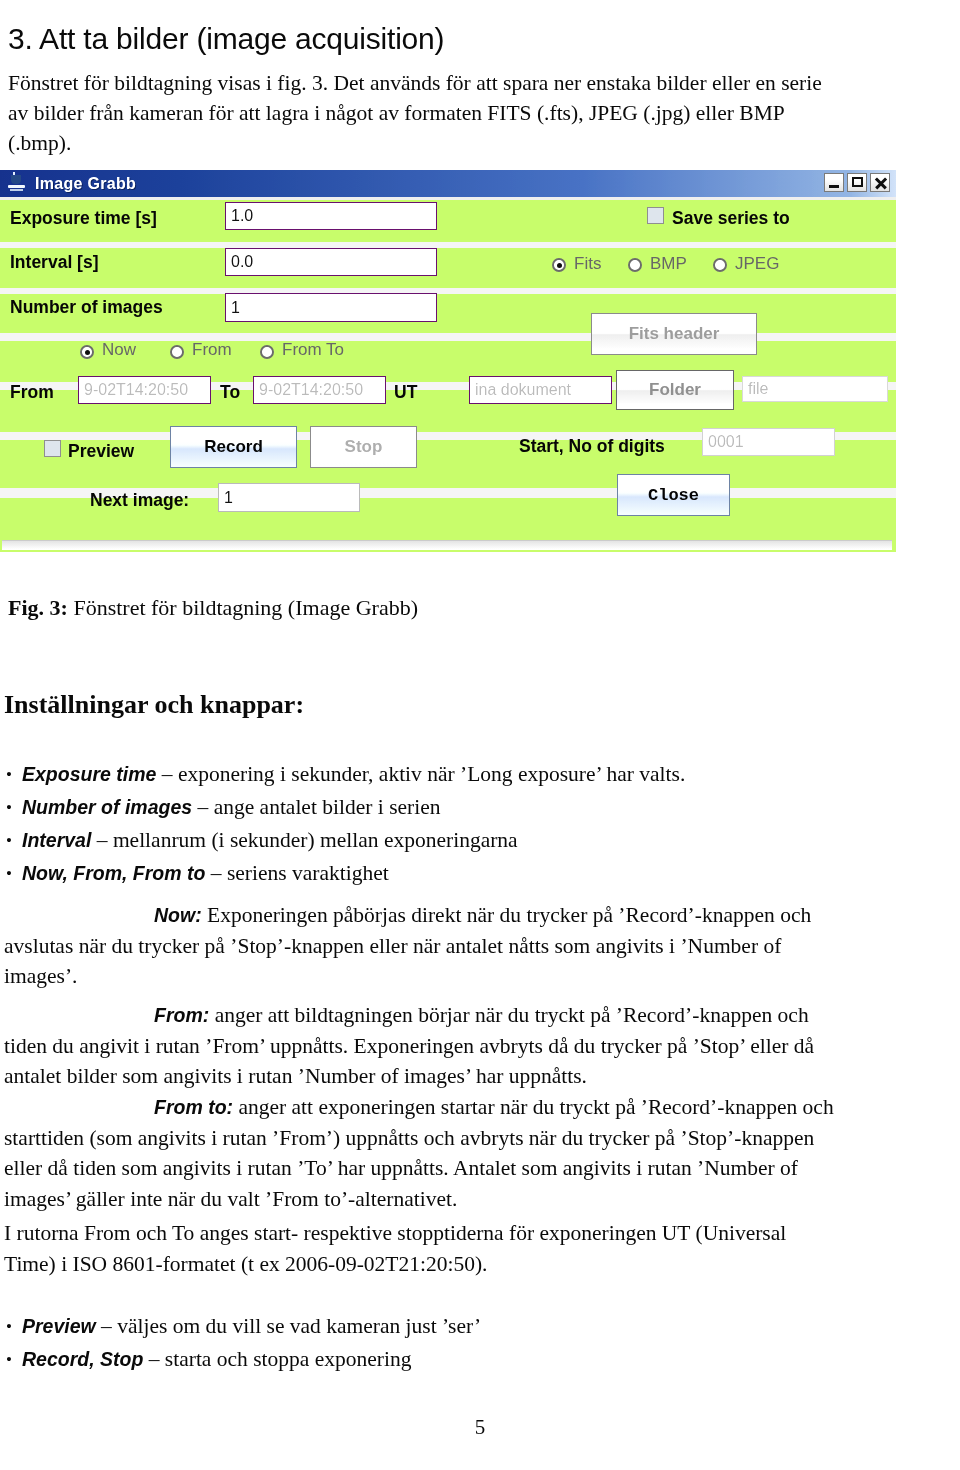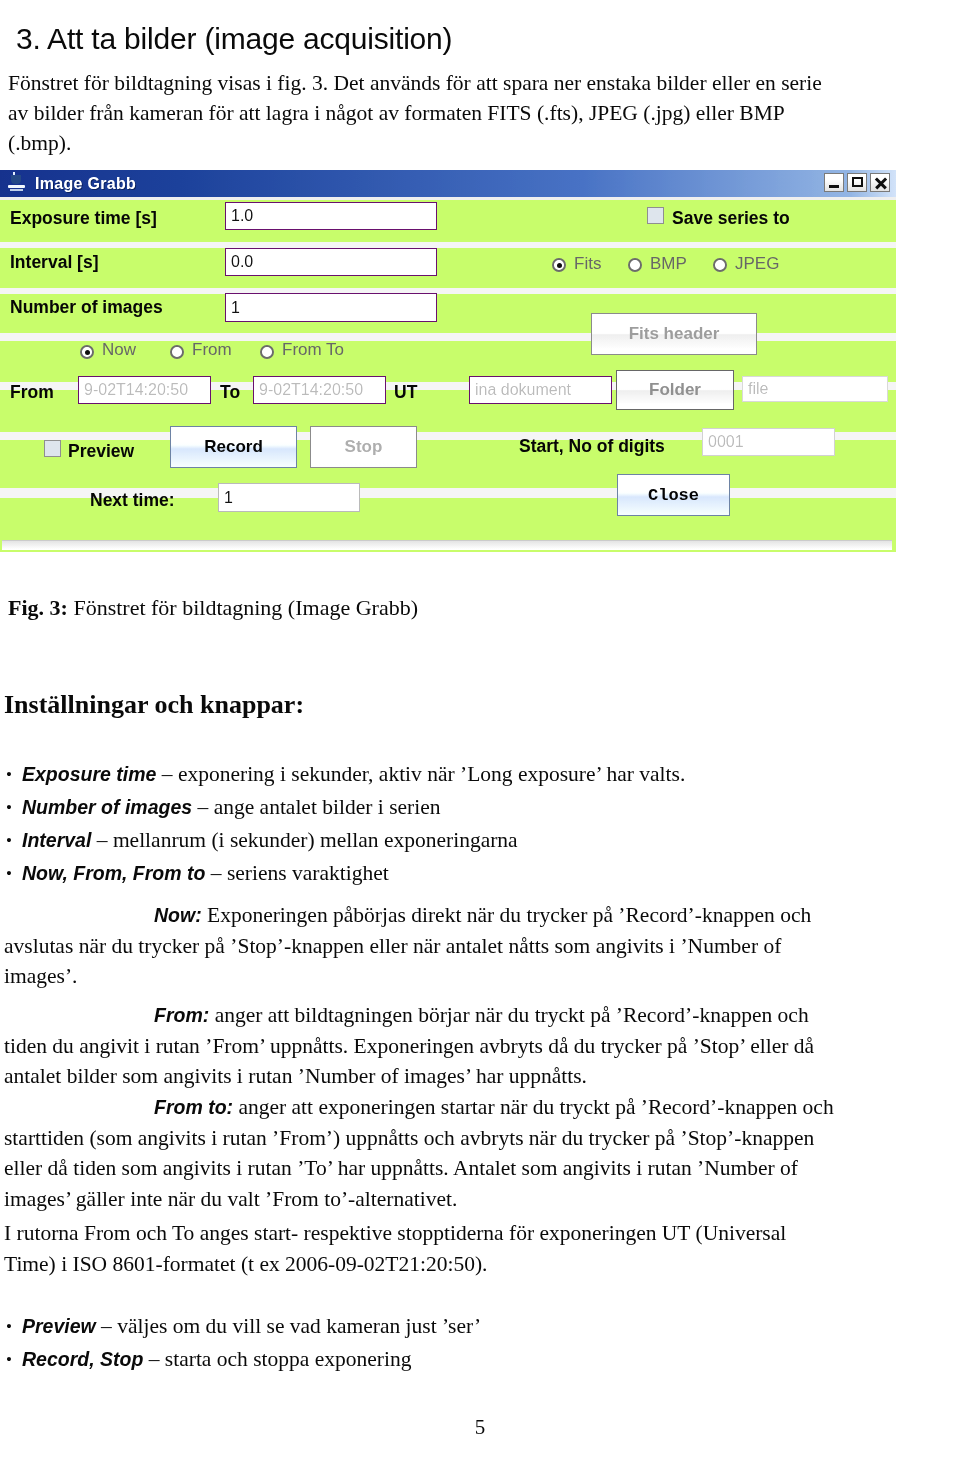--- a/index.html
+++ b/index.html
@@ -12,21 +12,21 @@
     height: 1470px;
     position: relative;
     font-family: "Liberation Serif", serif;
     color: #0a0a0a;
     overflow: hidden;
   }
 
   
   .doc-h1 {
     position: absolute;
-    left: 16px;
+    left: 8px;
     top: 2px;
     font-family: "Liberation Sans", sans-serif;
     font-size: 30px;
     font-weight: 400;
     letter-spacing: -0.2px;
     white-space: nowrap;
   }
 
   
   .intro {
@@ -379,21 +379,21 @@
     <span class="fld dim" style="left:742px;top:206px;width:146px;height:26px;border-color:#cfcfcf;">file</span>
 
     <span class="chk" style="left:44px;top:270px;"></span>
     <span class="lbl" style="left:68px;top:271px;">Preview</span>
     <span class="btn blue" style="left:170px;top:256px;width:127px;height:42px;">Record</span>
     <span class="btn disabled" style="left:310px;top:256px;width:107px;height:42px;">Stop</span>
 
     <span class="lbl" style="left:519px;top:266px;">Start, No of digits</span>
     <span class="fld dim" style="left:702px;top:258px;width:133px;height:28px;border-color:#c9c9c9;">0001</span>
 
-    <span class="lbl" style="left:90px;top:320px;">Next time:</span>
+    <span class="lbl" style="left:90px;top:320px;">Next image:</span>
     <span class="fld" style="left:218px;top:313px;width:142px;height:29px;border-color:#b4b4b4;">1</span>
     <span class="btn blue" style="left:617px;top:304px;width:113px;height:42px;font-family:Liberation Mono, monospace;">Close</span>
 
     <div class="fig-bottom"></div>
   </div>
 </div>
 
 <div class="caption">
   <b>Fig. 3:</b><span> Fönstret för bildtagning (Image Grabb)</span>
 </div>

